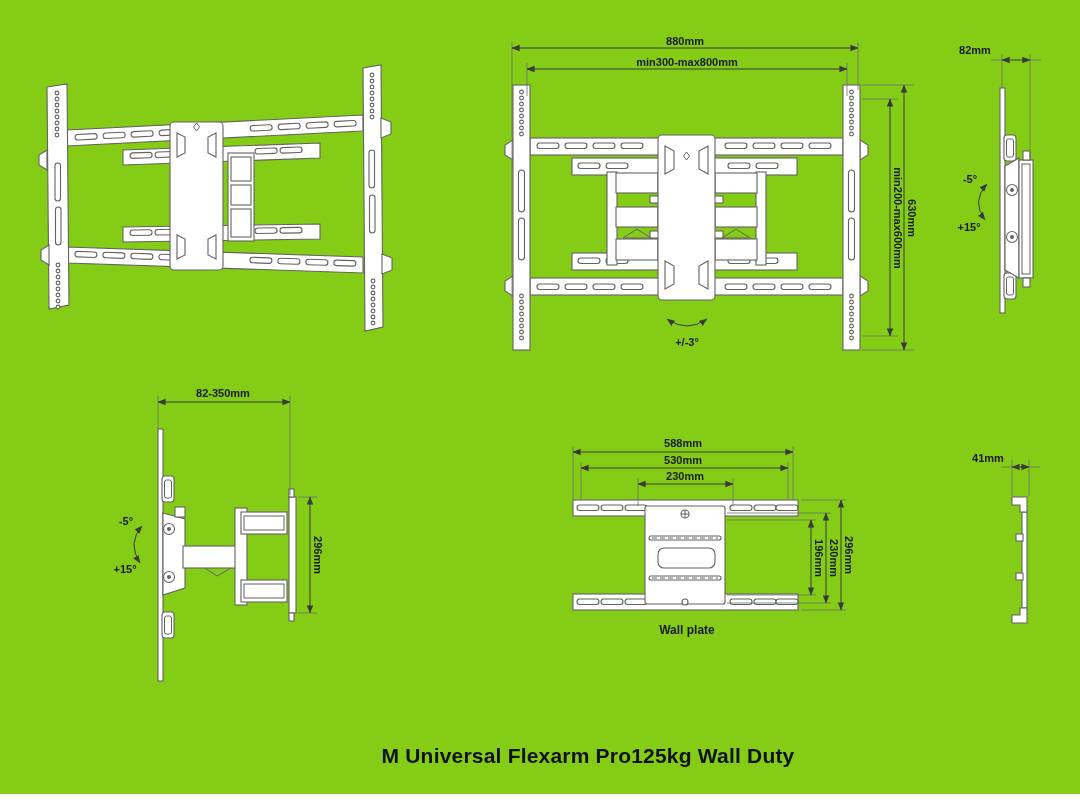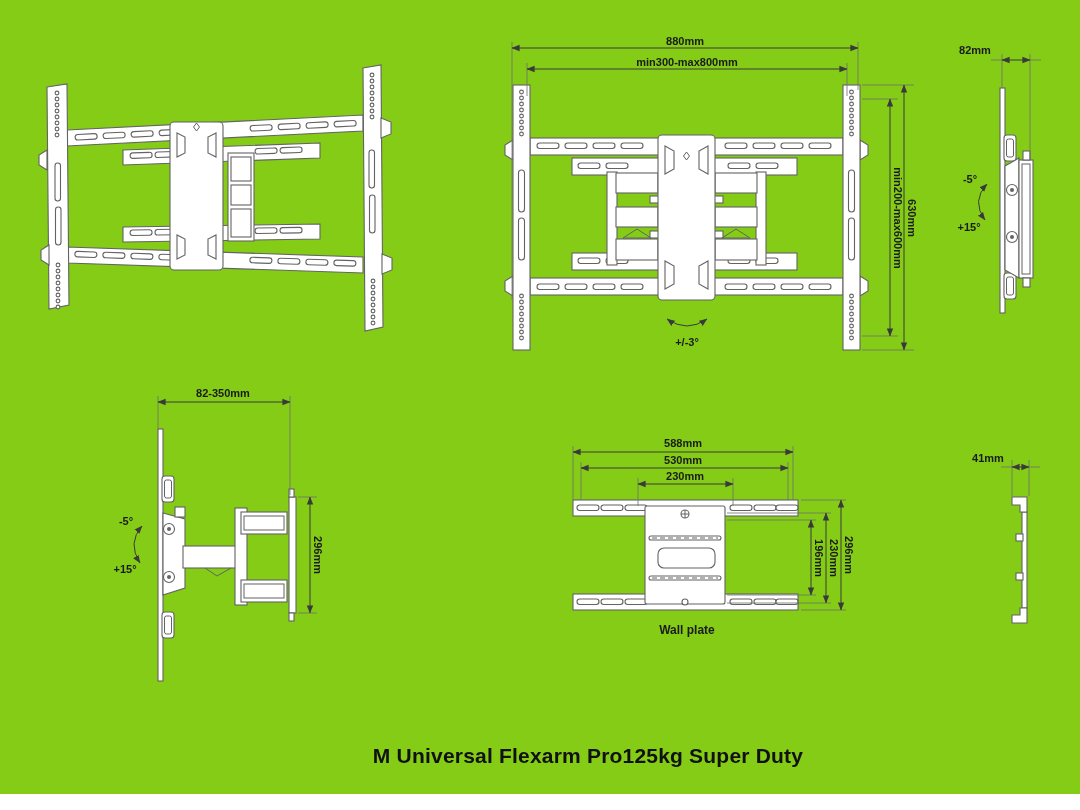--- a/index.html
+++ b/index.html
@@ -325,15 +325,15 @@
     <g>
       <line class="ext" x1="62" y1="20" x2="62" y2="56"></line>
         <line class="ext" x1="79" y1="20" x2="79" y2="56"></line>
       <line class="dim" x1="62" y1="27" x2="79" y2="27" marker-start="url(#arr)" marker-end="url(#arr)"></line>
       <line class="ext" x1="51" y1="27" x2="62" y2="27"></line>
         <line class="ext" x1="79" y1="27" x2="90" y2="27"></line>
       <text class="dm" x="38" y="22" text-anchor="middle">41mm</text>
     </g>
   </svg>
 
-  <div id="title">M Universal Flexarm Pro125kg Super Duty</div>
+  <div id="title">M Universal Flexarm Pro125kg Wall Duty</div>
 
 </div>
 
 </body></html>

